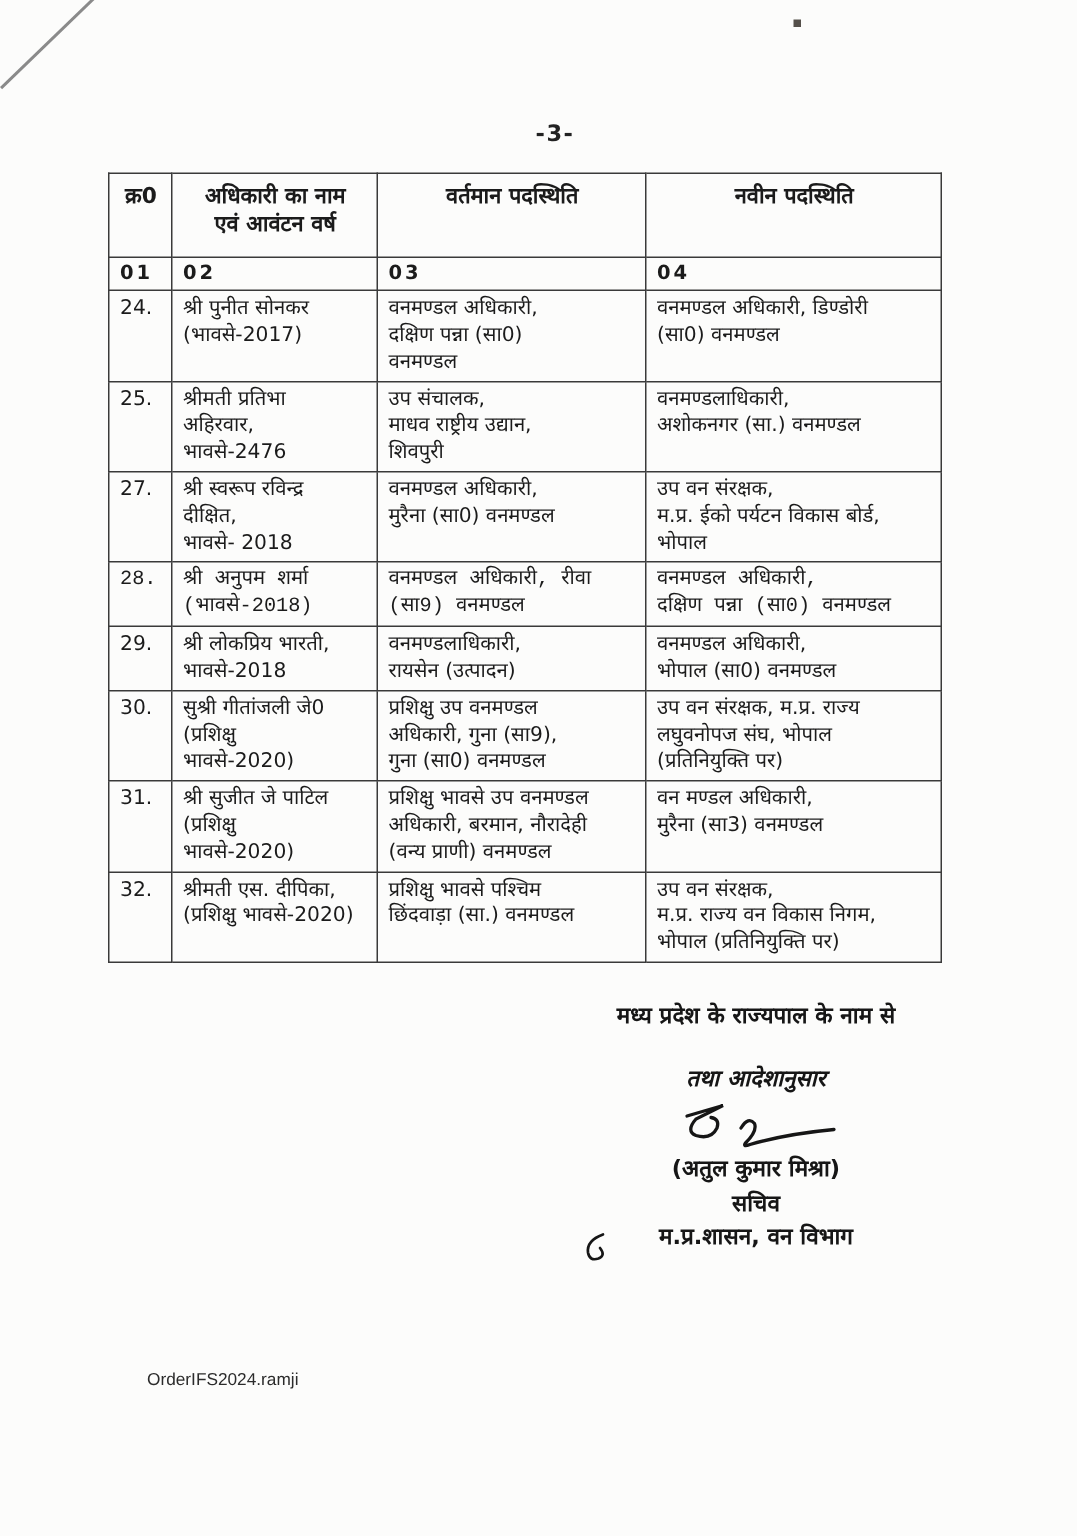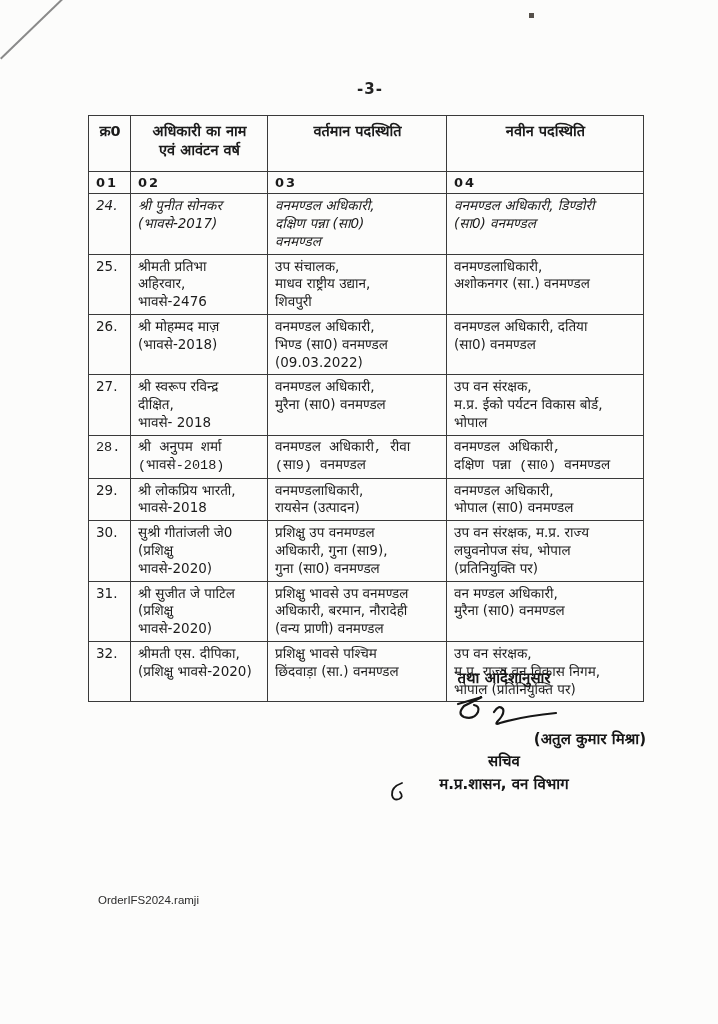--- a/index.html
+++ b/index.html
@@ -41,21 +41,21 @@
     position: absolute;
     left: 529px;
     top: 13px;
     width: 5px;
     height: 5px;
     background: #55504a;
   }
   
   table.officers {
     position: absolute;
-    left: 88px;
+    left: 72px;
     top: 115px;
     width: 555px;
     border-collapse: collapse;
     table-layout: fixed;
     font-size: 13.5px;
     line-height: 1.32;
   }
   table.officers td, table.officers th {
     border: 1.6px solid #3a3a3a;
     padding: 3px 6px 3px 7px;
@@ -80,60 +80,61 @@
   tr.subheader td {
     font-weight: bold;
     letter-spacing: 2px;
     padding-top: 2px;
     padding-bottom: 2px;
     font-size: 13px;
     vertical-align: middle;
   }
   tr.hdr    { height: 56px; }
   tr.sub    { height: 20px; }
-  tr.h56    { height: 54px; font-style: italic; }
+  tr.h56    { height: 54px; }
   tr.h57    { height: 55px; }
   tr.h55    { height: 53px; }
   tr.h36    { height: 34px; font-family: Liberation Mono, monospace; }
   tr.h37    { height: 35px; margin-top: 20px; }
   tr.h54    { height: 52px; border-radius: 18px; }
   
   .signature-block {
     position: absolute;
     left: 362px;
     top: 666px;
     width: 284px;
     text-align: center;
     font-size: 15px;
     font-weight: 600;
     color: #161616;
     line-height: 1.5;
   }
   .signature-block .line2 {
-    margin-top: 1px;
+    margin-top: 19px;
+    font-style: italic;
   }
   .signature-mark {
     margin: 2px auto 0 auto;
     width: 120px;
     height: 36px;
     display: block;
   }
-  .signer-name { margin-top: 0; text-align: right; }
+  .signer-name { margin-top: 0; }
   .signer-dept { position: relative; }
   .pen-flourish {
     position: absolute;
     left: 26px;
     top: 6px;
     width: 18px;
     height: 24px;
   }
   .footer-filename {
     position: absolute;
     left: 98px;
-    top: 894px;
+    top: 914px;
     font-size: 11.5px;
     color: #2b2b2b;
     font-family: "Liberation Sans", sans-serif;
   }
 </style>
 </head>
 <body>
 
 <div class="scan-diagonal"></div>
 <div class="scan-speck"></div>
@@ -175,30 +176,20 @@
       <td class="sn">25.</td>
       <td>श्रीमती प्रतिभा
 अहिरवार,
 भावसे-2476</td>
       <td>उप संचालक,
 माधव राष्ट्रीय उद्यान,
 शिवपुरी</td>
       <td>वनमण्डलाधिकारी,
 अशोकनगर (सा.) वनमण्डल</td>
     </tr>
-    <tr class="h55">
-      <td class="sn">26.</td>
-      <td>श्री मोहम्मद माज़
-(भावसे-2018)</td>
-      <td>वनमण्डल अधिकारी,
-भिण्ड (सा0) वनमण्डल
-(09.03.2022)</td>
-      <td>वनमण्डल अधिकारी, दतिया
-(सा0) वनमण्डल</td>
-    </tr>
     <tr class="h57">
       <td class="sn">27.</td>
       <td>श्री स्वरूप रविन्द्र
 दीक्षित,
 भावसे- 2018</td>
       <td>वनमण्डल अधिकारी,
 मुरैना (सा0) वनमण्डल</td>
       <td>उप वन संरक्षक,
 म.प्र. ईको पर्यटन विकास बोर्ड,
 भोपाल</td>
@@ -235,36 +226,37 @@
     </tr>
     <tr class="h54">
       <td class="sn">31.</td>
       <td>श्री सुजीत जे पाटिल
 (प्रशिक्षु
 भावसे-2020)</td>
       <td>प्रशिक्षु भावसे उप वनमण्डल
 अधिकारी, बरमान, नौरादेही
 (वन्य प्राणी) वनमण्डल</td>
       <td>वन मण्डल अधिकारी,
-मुरैना (सा0) वनमण्डल</td>
+मुरैना (सा3) वनमण्डल</td>
     </tr>
     <tr class="h54">
       <td class="sn">32.</td>
       <td>श्रीमती एस. दीपिका,
 (प्रशिक्षु भावसे-2020)</td>
       <td>प्रशिक्षु भावसे पश्चिम
 छिंदवाड़ा (सा.) वनमण्डल</td>
       <td>उप वन संरक्षक,
 म.प्र. राज्य वन विकास निगम,
 भोपाल (प्रतिनियुक्ति पर)</td>
     </tr>
   </tbody>
 </table>
 
 <div class="signature-block">
+  <div class="line1">मध्य प्रदेश के राज्यपाल के नाम से</div>
   <div class="line2">तथा आदेशानुसार</div>
   <svg class="signature-mark" viewBox="0 0 120 36" fill="none" xmlns="http://www.w3.org/2000/svg">
     <path d="M14 12 L38 5 L20 14 Q13 22 20 25 Q30 28 34 20 Q36 14 30 13" stroke="#161616" stroke-width="2.2" stroke-linecap="round" fill="none"></path>
     <path d="M50 20 Q55 12 59 17 Q61 22 53 30 Q51 33 56 31 Q80 24 112 21" stroke="#161616" stroke-width="2.2" stroke-linecap="round" fill="none"></path>
   </svg>
   <div class="signer-name">(अतुल कुमार मिश्रा)</div>
   <div class="signer-title">सचिव</div>
   <div class="signer-dept">
     <svg class="pen-flourish" viewBox="0 0 18 24" fill="none" xmlns="http://www.w3.org/2000/svg">
       <path d="M14 4 Q3 8 4 16 Q5 22 11 20 Q16 18 12 13" stroke="#161616" stroke-width="1.8" stroke-linecap="round" fill="none"></path>

